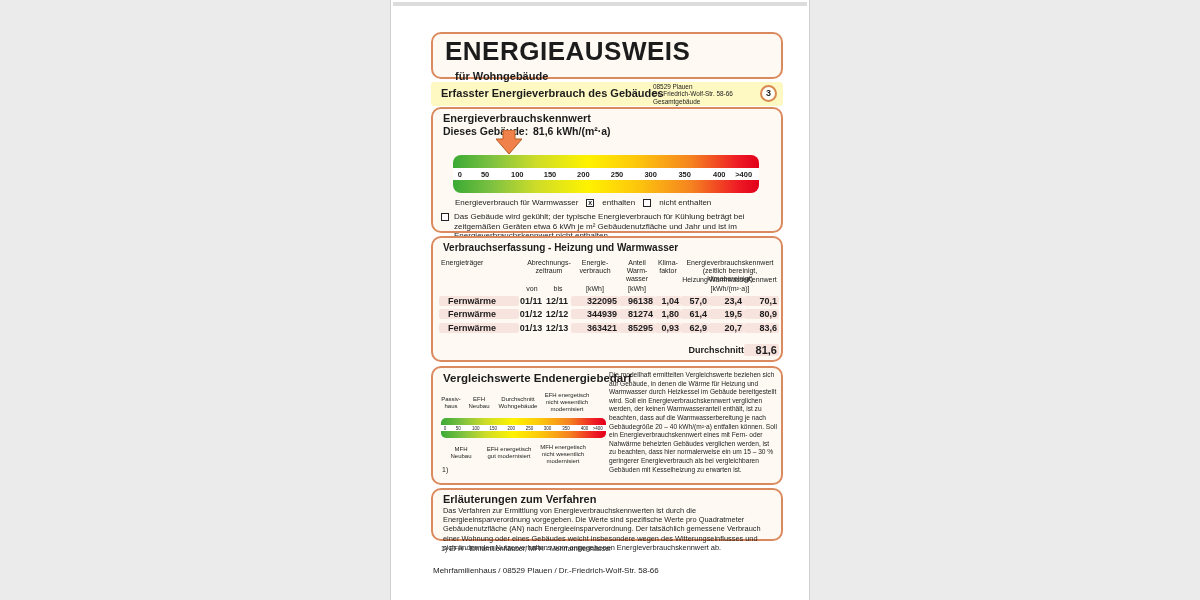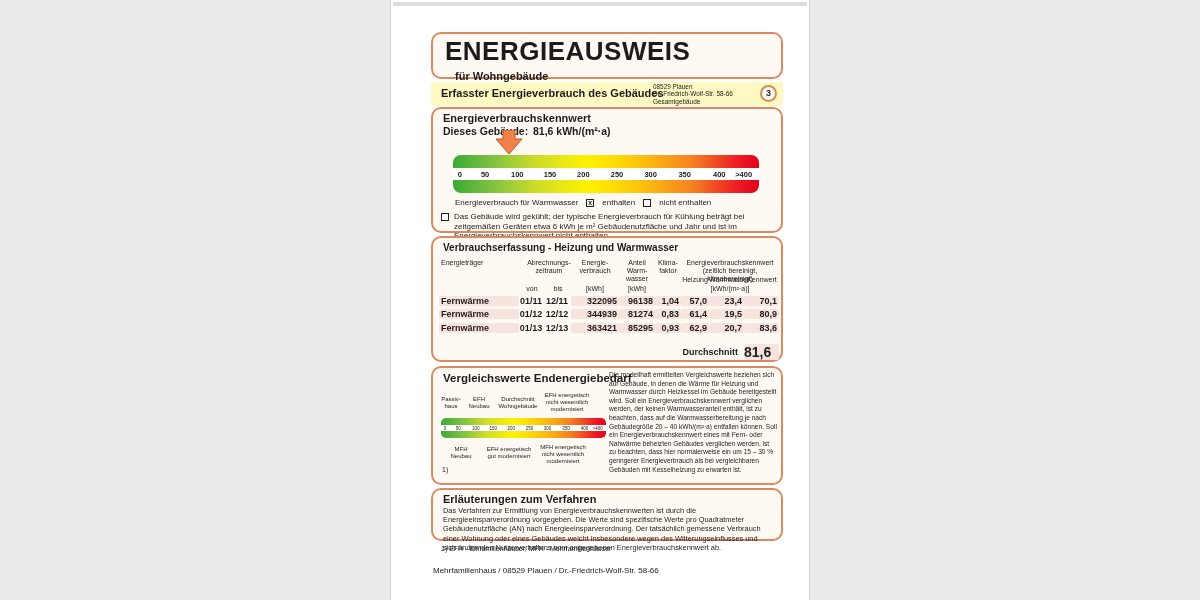--- a/index.html
+++ b/index.html
@@ -56,25 +56,25 @@
     font-size:7px;line-height:6px;text-align:center;font-weight:bold;flex:0 0 auto;}
   .cool-row{position:absolute;left:8px;top:103px;width:338px;display:flex;gap:5px;font-size:8px;line-height:9.5px;}
   
   .box-table{top:236px;height:126px;}
   .tbl-title{position:absolute;left:10px;top:4px;font-size:10px;font-weight:bold;}
   .th{position:absolute;font-size:7px;line-height:8px;text-align:center;white-space:pre-line;}
   .rows{position:absolute;left:6px;top:56px;width:340px;}
   .t-row{display:grid;grid-template-columns:80px 26px 26px 48px 36px 26px 28px 35px 35px;height:13.5px;align-items:center;}
   .t-row span{font-size:9px;font-weight:bold;text-align:right;padding-right:2px;}
   .cell-pink{background:#f8e4de;border-radius:2px;}
-  .t-traeger{text-align:left !important;padding-left:2px;}
+  .t-traeger{text-align:left !important;padding-left:9px;}
   .t-date{text-align:center !important;}
   .avg-row{position:absolute;left:6px;top:106px;width:340px;display:grid;grid-template-columns:270px 35px 35px;align-items:center;}
-  .avg-label{font-size:9px;font-weight:bold;text-align:right;padding-right:6px;grid-column:1/3;}
-  .avg-val{font-size:14px;font-weight:bold;text-align:right;padding-right:8px;}
+  .avg-label{font-size:9px;font-weight:bold;text-align:right;grid-column:1/3;}
+  .avg-val{font-size:11px;font-weight:bold;text-align:right;padding-right:2px;}
   
   .box-vgl{top:366px;height:119px;}
   .vgl-title{position:absolute;left:10px;top:4px;font-size:11.5px;font-weight:bold;}
   .vgl-lab{position:absolute;font-size:6px;line-height:6.8px;text-align:center;transform:translateX(-50%);}
   .mini-scale{
     position:absolute;left:8px;top:50px;width:165px;height:20px;border-radius:5px;
     background:linear-gradient(to right,#3aaa35 0%,#7fc241 13%,#cddc29 27%,#fff200 44%,#fdc70c 60%,#f58220 78%,#ee1c25 93%,#e2001a 100%);
   }
   .mini-stripe{position:absolute;left:0;right:0;top:7px;height:6px;background:#ffffff;}
   .mini-tick{position:absolute;top:0.5px;font-size:4.5px;transform:translateX(-50%);white-space:nowrap;}
@@ -182,21 +182,21 @@
           <span class="cell-pink">57,0</span>
           <span class="cell-pink">23,4</span>
           <span class="cell-pink">70,1</span>
         </div>
         <div class="t-row">
           <span class="cell-pink t-traeger">Fernwärme</span>
           <span class="t-date">01/12</span>
           <span class="t-date">12/12</span>
           <span class="cell-pink">344939</span>
           <span class="cell-pink">81274</span>
-          <span class="cell-pink">0,83</span>
+          <span class="cell-pink">1,80</span>
           <span class="cell-pink">61,4</span>
           <span class="cell-pink">19,5</span>
           <span class="cell-pink">80,9</span>
         </div>
         <div class="t-row">
           <span class="cell-pink t-traeger">Fernwärme</span>
           <span class="t-date">01/13</span>
           <span class="t-date">12/13</span>
           <span class="cell-pink">363421</span>
           <span class="cell-pink">85295</span>

